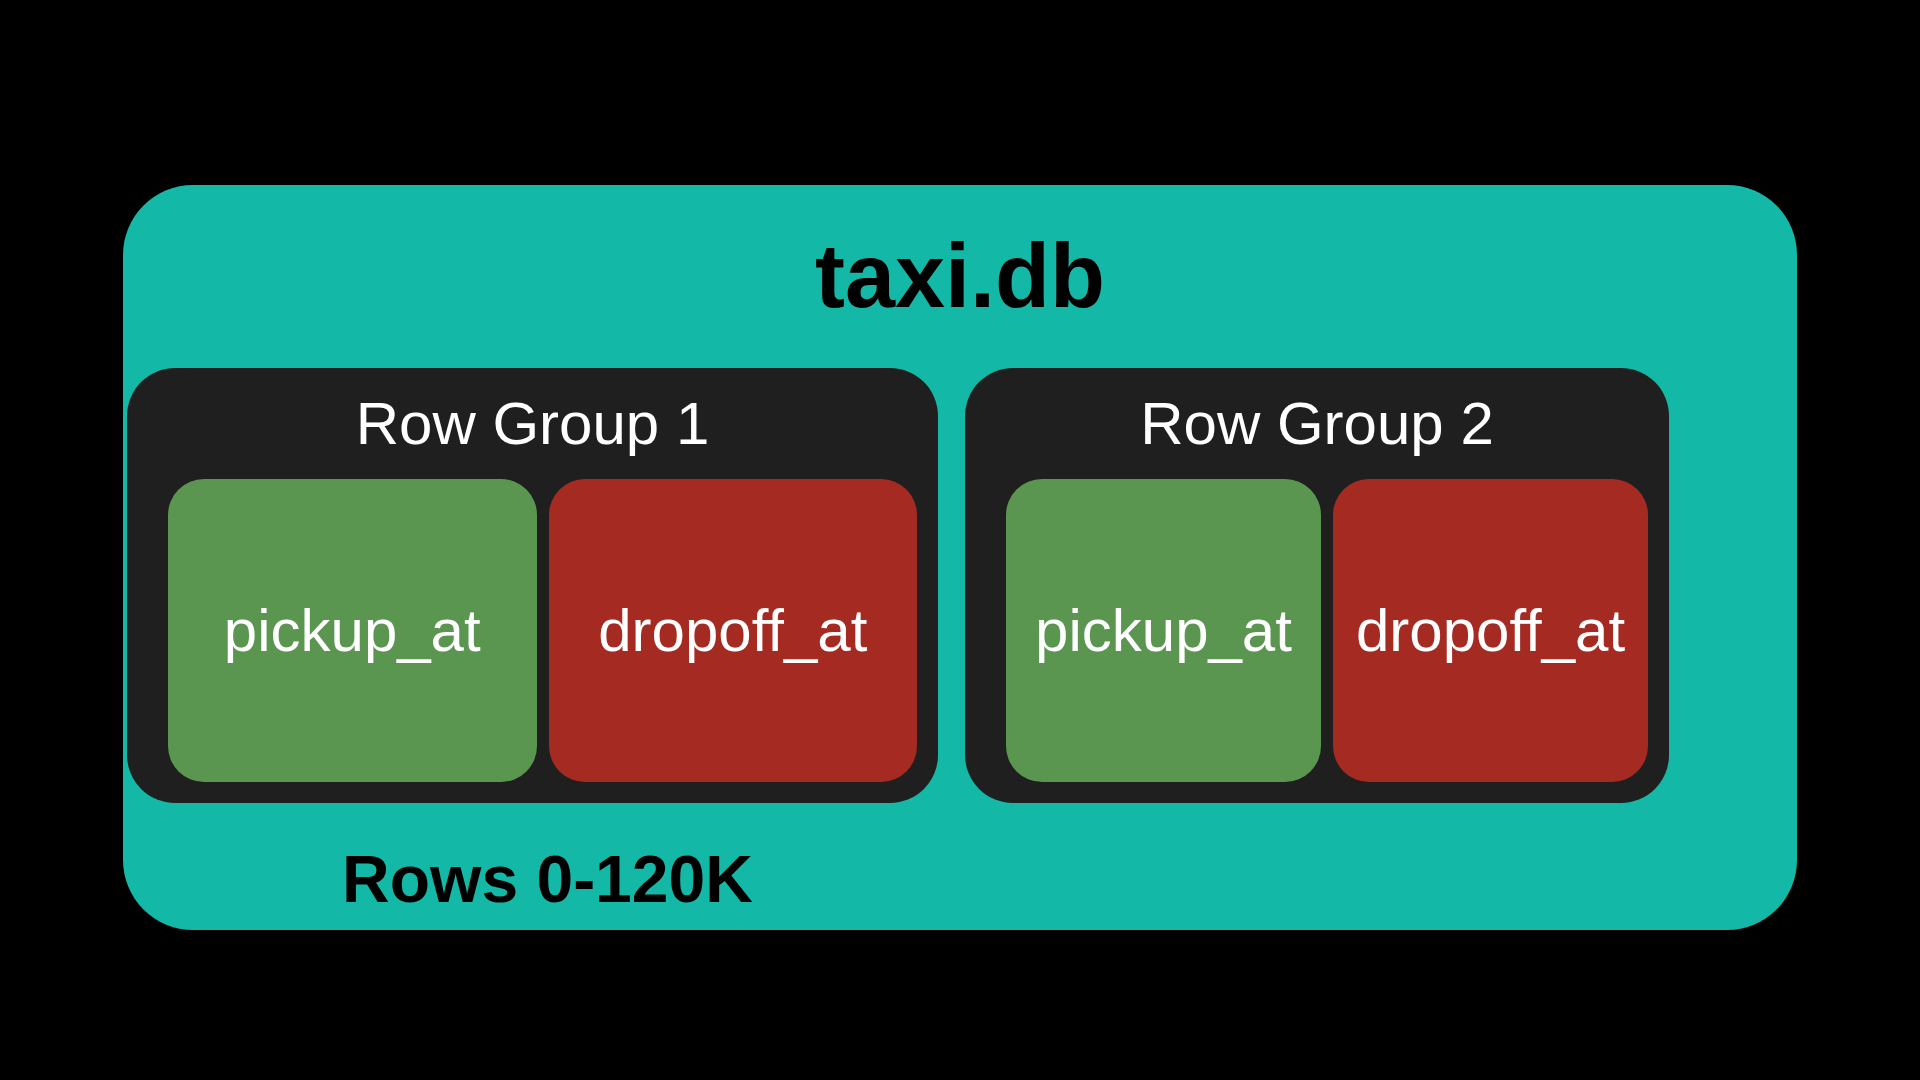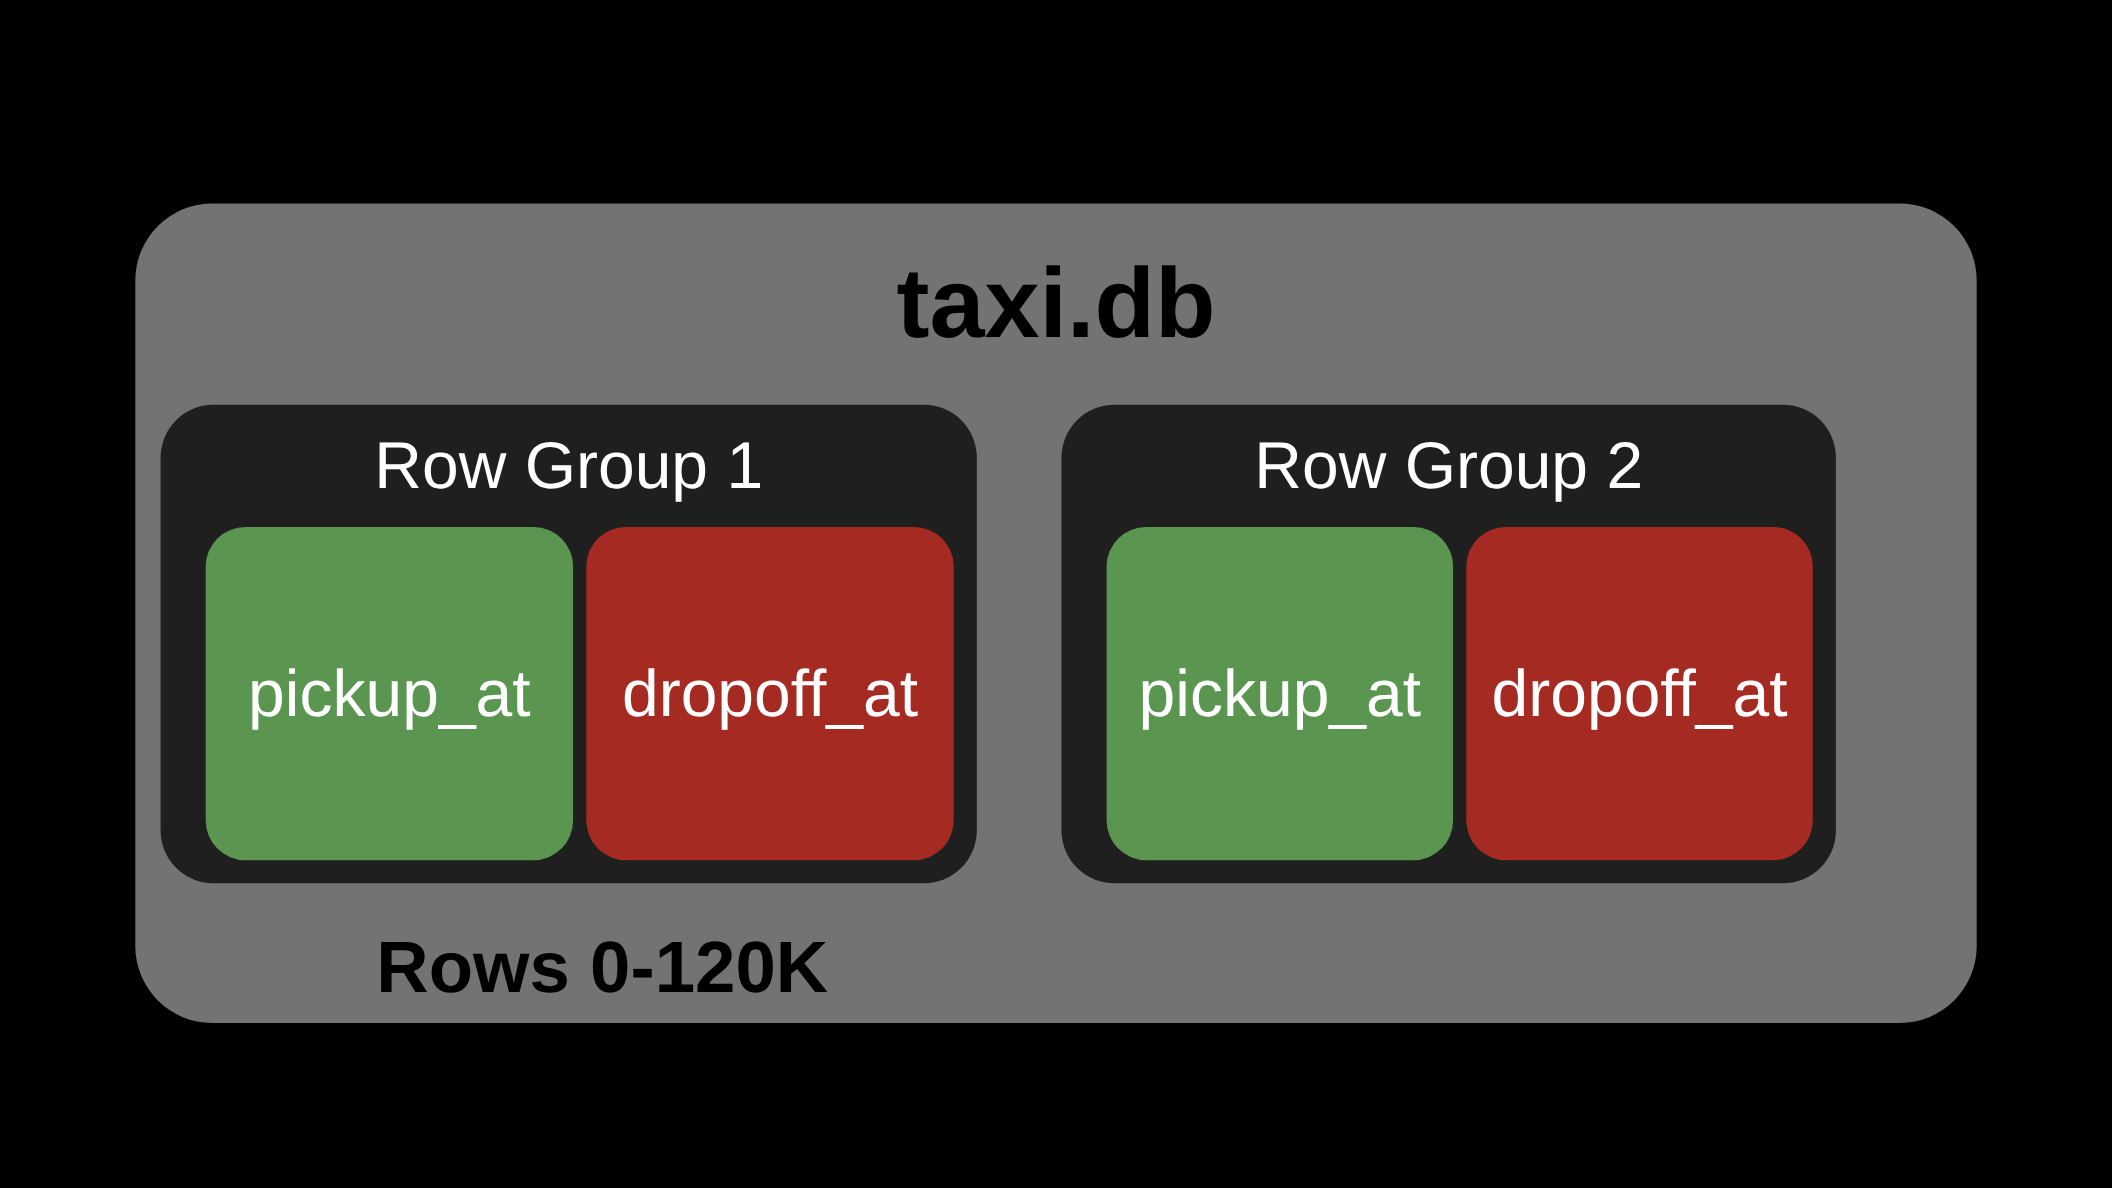--- a/index.html
+++ b/index.html
@@ -14,21 +14,21 @@
     background: #000000;
     overflow: hidden;
     font-family: "Liberation Sans", sans-serif;
   }
   .file-box {
     position: absolute;
     left: 123px;
     top: 185px;
     width: 1674px;
     height: 745px;
-    background: #737373;
+    background: #14b8a6;
     border-radius: 70px;
   }
   .file-title {
     position: absolute;
     left: 0;
     top: 0;
     width: 100%;
     height: 183px;
     display: flex;
     align-items: center;
@@ -41,21 +41,21 @@
   .row-group {
     position: absolute;
     top: 183px;
     height: 435px;
     background: #1f1f1f;
     border-radius: 48px;
     box-sizing: border-box;
     display: flex;
     flex-direction: column;
   }
-  .row-group.rg1 { left: 23px;  width: 742px; text-align: right; }
+  .row-group.rg1 { left: 4px;  width: 811px; text-align: right; }
   .row-group.rg2 { left: 842px; width: 704px; }
   .rg-title {
     height: 111px;
     display: flex;
     align-items: center;
     justify-content: center;
     color: #ffffff;
     font-size: 60px;
     font-weight: 400;
   }

